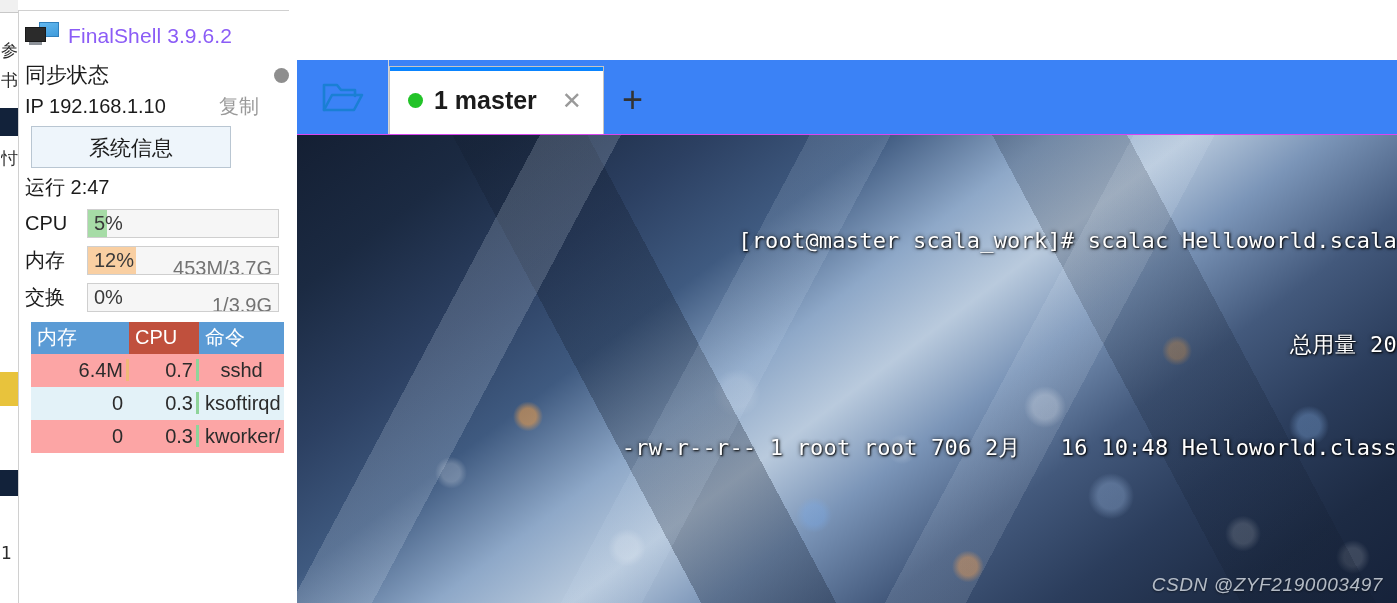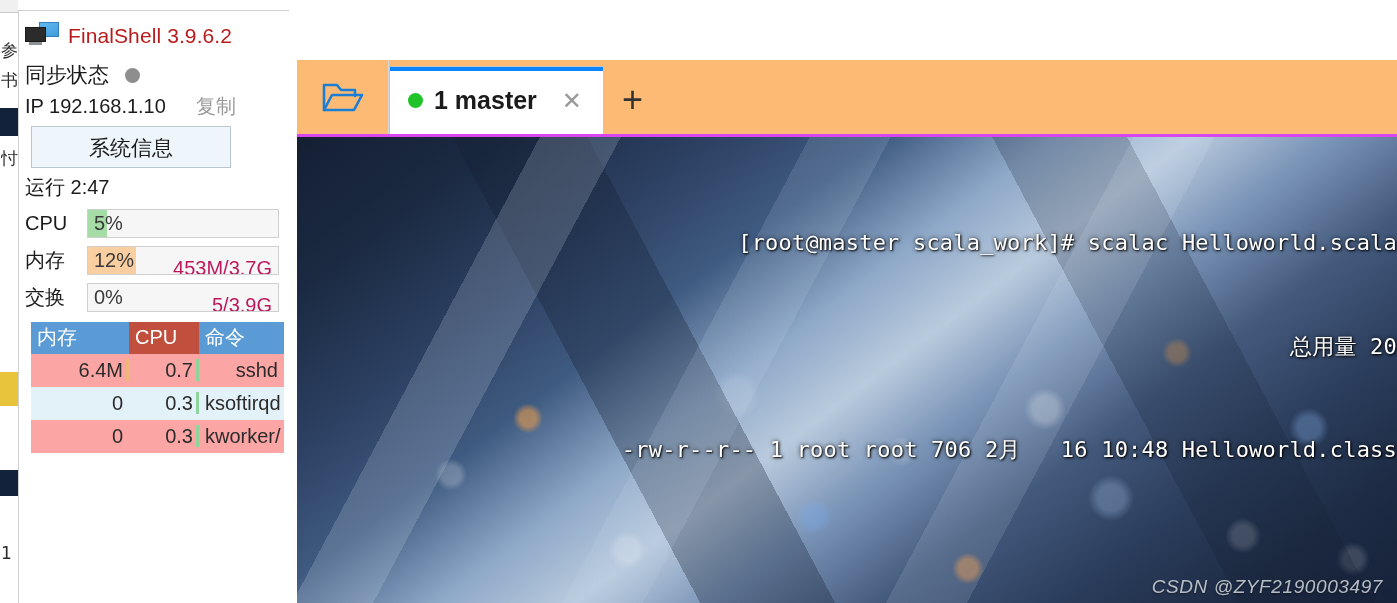--- a/index.html
+++ b/index.html
@@ -79,46 +79,48 @@
     border: 1px solid #1a1a1a;
     box-sizing: border-box;
   }
   .app-icon .mon-stand {
     position: absolute; left: 4px; top: 20px;
     width: 13px; height: 3px;
     background: #8d9299;
   }
   .app-title {
     font-size: 21px;
-    color: #b91c1c;
+    color: #8b5cf6;
     letter-spacing: 0.1px;
     white-space: nowrap;
   }
 
   .sync-row {
     display: flex;
     align-items: center;
     gap: 16px;
     padding: 10px 0 0 6px;
     height: 38px;
     box-sizing: border-box;
+    justify-content: space-between;
   }
   .sync-label { font-size: 21px; color: #1b1b1b; }
   .sync-dot {
     width: 15px; height: 15px;
     border-radius: 50%;
     background: #8e8e8e;
   }
 
   .ip-row {
     display: flex;
     align-items: baseline;
     padding: 4px 0 0 6px;
     height: 34px;
     box-sizing: border-box;
+    gap: 23px;
   }
   .ip-text { font-size: 20px; color: #1b1b1b; white-space: nowrap; }
   .copy-link {
     font-size: 20px;
     color: #9a9a9a;
     margin-left: 30px;
     white-space: nowrap;
   }
 
   .sysinfo-btn {
@@ -179,21 +181,21 @@
     display: flex; align-items: center;
     font-size: 20px;
     color: #3a3a3a;
     z-index: 2;
   }
   .stat-text-right {
     position: absolute;
     right: 6px; top: 16px; bottom: 0;
     display: flex; align-items: center;
     font-size: 20px;
-    color: #be185d;
+    color: #737373;
     z-index: 2;
   }
 
   
   .proc-table {
     margin: 10px 0 0 12px;
     width: 253px;
     border-collapse: collapse;
     table-layout: fixed;
   }
@@ -219,34 +221,34 @@
     overflow: hidden;
   }
   .proc-table tr.odd td  { background: #fca5a5; }
   .proc-table tr.even td { background: #e3f2f8; }
   .td-num { text-align: right; position: relative; }
   .td-num .spark {
     position: absolute;
     right: 0; top: 5px;
     width: 3px; height: 22px;
   }
-  .td-cmd { text-align: right; padding-left: 5px; }
+  .td-cmd { text-align: center; padding-left: 5px; }
 
   
   .term-wrap {
     position: absolute;
     left: 297px; top: 60px;
     width: 1100px; height: 543px;
     overflow: hidden;
   }
   .tabbar {
     position: relative;
     height: 74px;
-    background: #fdba74;
-    border-bottom: 3px solid #d946ef;
+    background: #3b82f6;
+    border-bottom: 1px solid #d946ef;
     display: flex;
     align-items: flex-end;
   }
   .folder-btn {
     width: 92px; height: 74px;
     display: flex; align-items: center; justify-content: center;
     border-right: 1px solid #d6d6d6;
     box-sizing: border-box;
     cursor: pointer;
   }
@@ -428,21 +430,21 @@
       <span class="stat-text-left">12%</span>
       <span class="stat-text-right">453M/3.7G</span>
     </span>
   </div>
 
   <div class="stat-row">
     <span class="stat-name">交换</span>
     <span class="stat-bar">
       <span class="stat-fill" style="width:0%;background:#d9d9d9"></span>
       <span class="stat-text-left">0%</span>
-      <span class="stat-text-right">5/3.9G</span>
+      <span class="stat-text-right">1/3.9G</span>
     </span>
   </div>
 
   <table class="proc-table">
     <thead>
       <tr>
         <th class="col-mem" style="width:98px">内存</th>
         <th class="col-cpu" style="width:70px">CPU</th>
         <th class="col-cmd" style="width:85px">命令</th>
       </tr>

